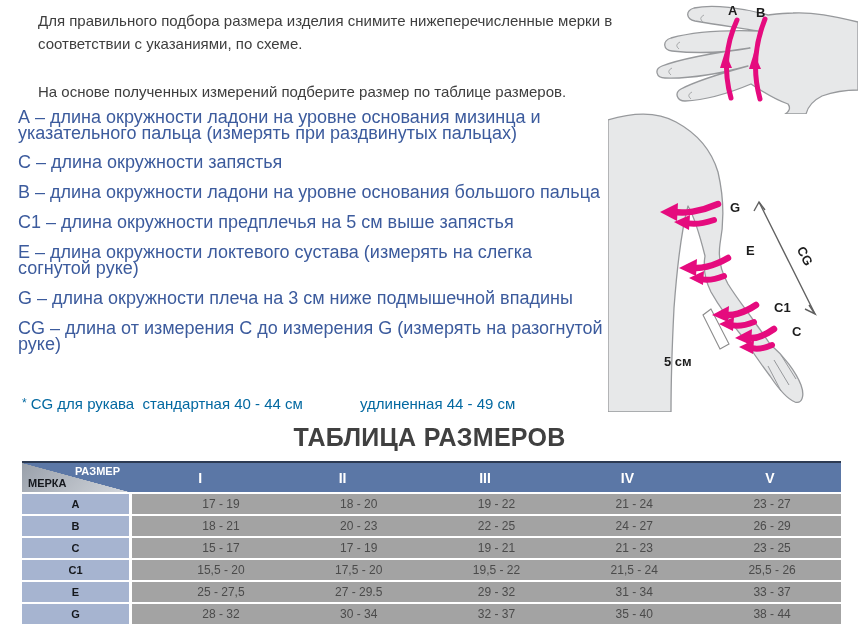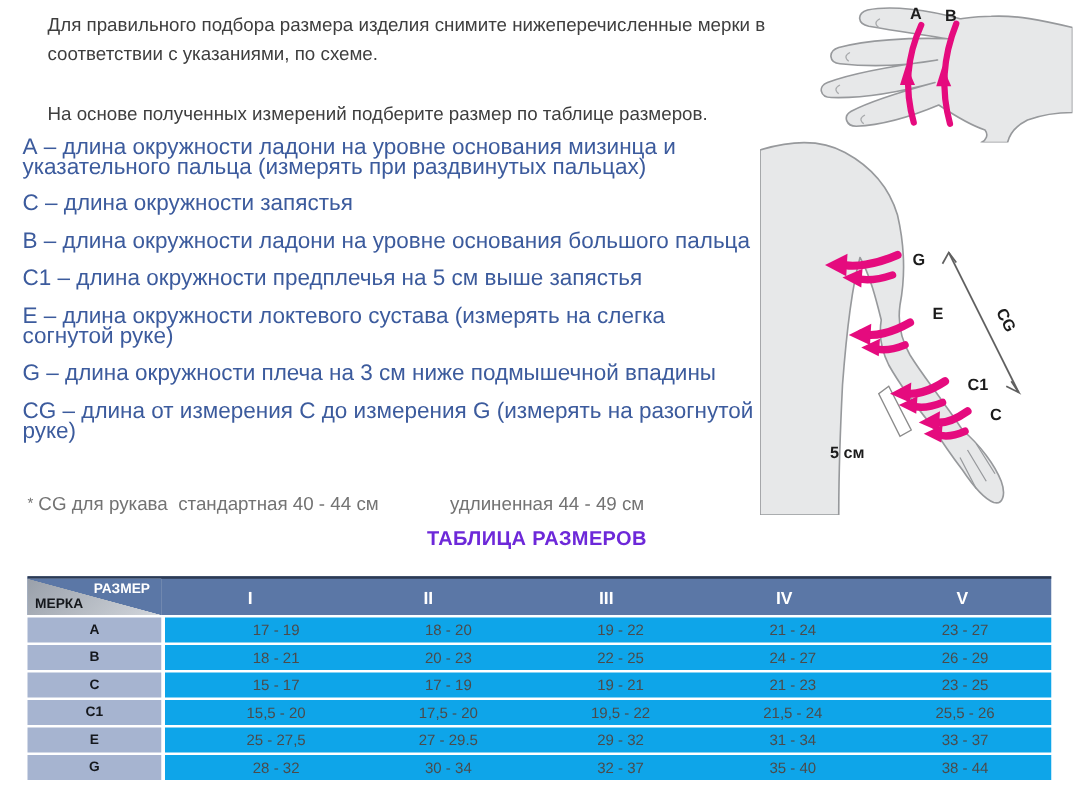--- a/index.html
+++ b/index.html
@@ -9,44 +9,44 @@
   
   .intro{position:absolute;left:22px;top:9px;width:578px;font-size:15px;line-height:23px;margin-left:16px;}
   .intro p{margin:0 0 25px 0;}
 
   
   .mlist{position:absolute;left:18px;top:109px;width:588px;font-size:18px;line-height:16px;color:#3c5b9d;}
   .mlist p{margin:0 0 14px 0;}
   .mlist p.twoline{margin-bottom:13px;}
 
   
-  .note{position:absolute;left:22px;top:395px;width:600px;font-size:15px;color:#737373;}
+  .note{position:absolute;left:22px;top:395px;width:600px;font-size:15px;color:#0369a1;}
   .note span{white-space:pre-wrap;}
   .note .star{font-size:12px;position:relative;top:-2px;margin-right:4px;}
   .note .ext{position:absolute;left:338px;top:0;}
 
   
   .tbl-title{position:absolute;left:22px;top:423px;width:815px;text-align:center;
-             font-size:16px;font-weight:bold;color:#6d28d9;letter-spacing:.3px;}
+             font-size:25px;font-weight:bold;color:#404040;letter-spacing:.3px;}
 
   
   .sizes{position:absolute;left:22px;top:461px;width:819px;}
   .thead{display:flex;height:29px;background:#5b77a6;border-top:2px solid #2c3a52;}
   .corner{position:relative;width:107px;height:29px;flex:0 0 107px;
           background-image:linear-gradient(to top right, rgba(0,0,0,0) 49.7%, #5b77a6 50.3%),
                            linear-gradient(135deg,#99a0aa 0%,#d2d6dc 100%);}
   .corner-top{position:absolute;top:2px;right:9px;color:#fff;font-weight:bold;font-size:11px;}
   .corner-bottom{position:absolute;bottom:3px;left:6px;color:#15181d;font-weight:bold;font-size:11px;}
   .col-h{flex:1;display:flex;align-items:center;justify-content:center;
          color:#fff;font-weight:bold;font-size:14px;}
   .trow{display:flex;height:20px;margin-top:2px;}
   .trow:first-of-type{margin-top:3px;}
   .row-label{flex:0 0 107px;background:#a6b4d0;margin-right:3px;display:flex;align-items:center;
              justify-content:center;font-weight:bold;font-size:11px;color:#15181d;}
-  .row-vals{flex:1;background:#0ea5e9;display:flex;padding-left:20px;}
+  .row-vals{flex:1;background:#a3a3a3;display:flex;padding-left:20px;}
   .cell{flex:1;display:flex;align-items:center;justify-content:center;font-size:12px;color:#4b4b4b;}
 
   
   .hand-fig{position:absolute;left:608px;top:2px;}
   .arm-fig{position:absolute;left:608px;top:108px;}
   .fig-label{font-family:"Liberation Sans","DejaVu Sans",sans-serif;font-weight:bold;
              font-size:13px;fill:#1c1c1c;}
 </style>
 </head>
 <body>

